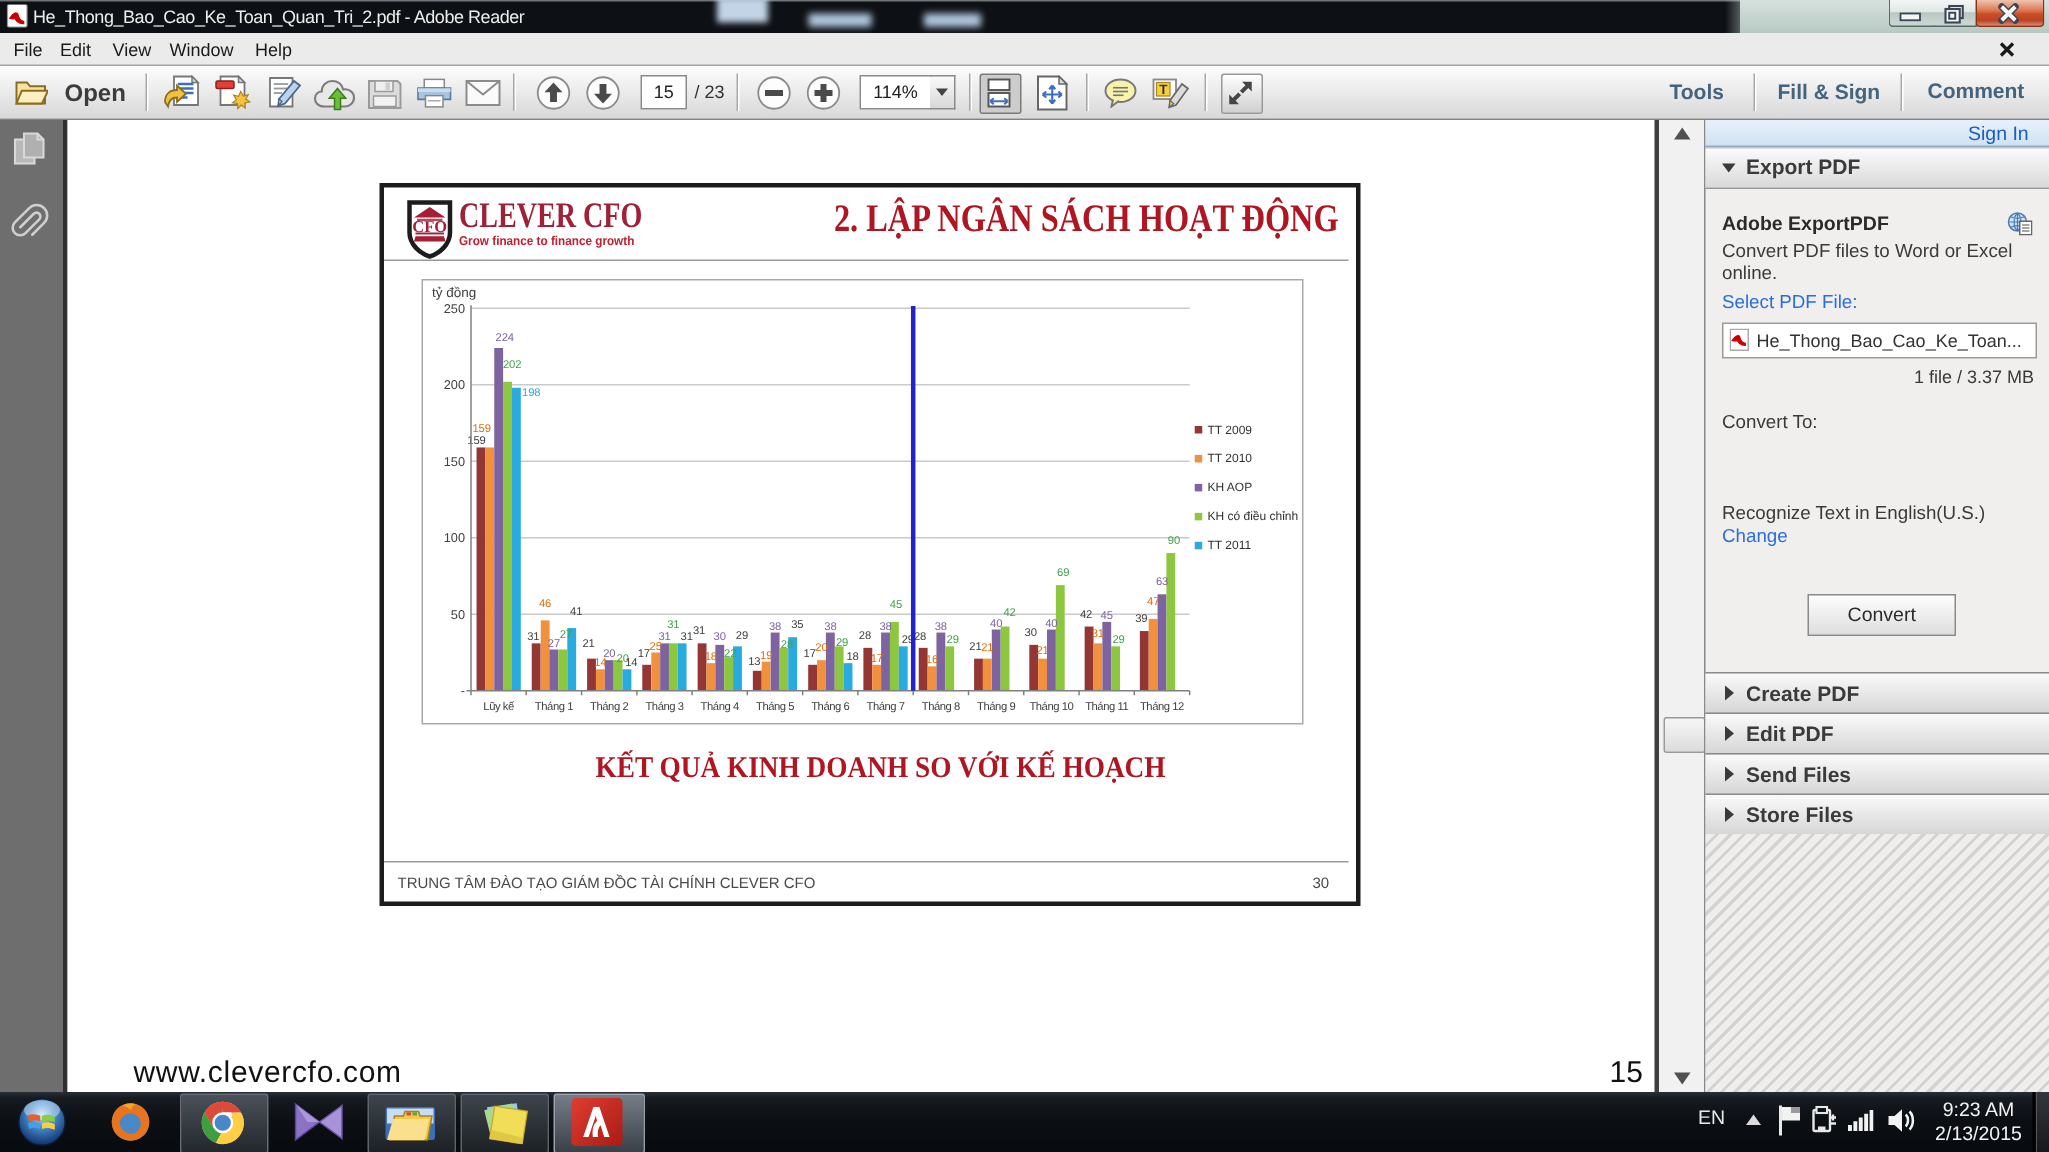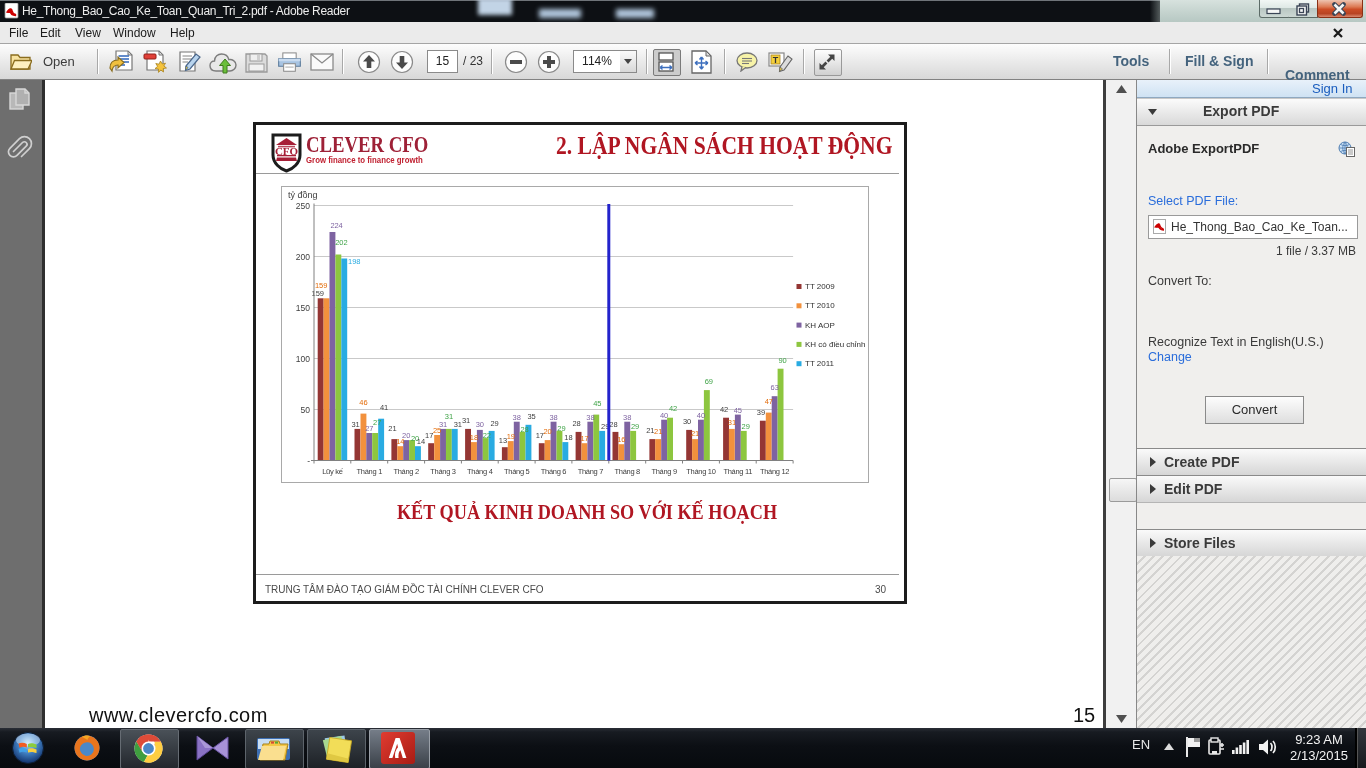--- a/index.html
+++ b/index.html
@@ -9,21 +9,21 @@
   #menubar{left:0;top:22px;width:1366px;height:21px;background:#ebebeb;border-bottom:1px solid #a5a5a5;}
   .menuitem{position:absolute;top:4px;font-size:12px;color:#1a1a1a;}
   #toolbar{left:0;top:44px;width:1366px;height:35px;background:linear-gradient(180deg,#fdfdfd,#ececec 45%,#d8d8d8);border-bottom:1px solid #828282;}
   .tsep{position:absolute;top:5px;width:1px;height:25px;background:#a8a8a8;box-shadow:1px 0 0 #fff;}
   #sidebar{left:0;top:80px;width:42px;height:648px;background:#6e6e6e;border-right:3px solid #2f2f2f;}
   #page{left:45px;top:80px;width:1058px;height:648px;background:#ffffff;}
   #scrollcol{left:1103px;top:80px;width:33px;height:648px;background:#f1f1f1;border-left:3px solid #3e3e3e;}
   #panel{left:1136px;top:80px;width:230px;height:648px;background:#f0efed;border-left:1px solid #888;}
   #taskbar{left:0;top:728px;width:1366px;height:40px;background:linear-gradient(180deg,#2a2e36 0%,#171b21 10%,#0c0f14 45%,#070a0e 100%);padding-left:44px;}
   .winbtn{position:absolute;top:0;height:17px;}
-  .seclabel{font-weight:bold;font-size:14px;color:#3a3a3a;margin-left:39px;}
+  .seclabel{font-weight:bold;font-size:14px;color:#3a3a3a;}
   .sect{left:0;width:230px;height:26px;background:linear-gradient(180deg,#fafafa,#d6d6d6);border-top:1px solid #8a8a8a;border-bottom:1px solid #b5b5b5;}
   .sect svg{position:absolute;left:12px;top:8px;}
   .sect span{position:absolute;left:27px;top:5px;font-weight:bold;font-size:14px;color:#3a3a3a;}
 </style>
 </head>
 <body>
 
 <div class="abs" id="titlebar">
   <div class="abs" style="left:0;top:0;width:1366px;height:1px;background:#6f7479;"></div>
   <div class="abs" style="left:478px;top:-2px;width:34px;height:17px;background:#c2d4e6;filter:blur(2px);"></div>
@@ -62,21 +62,21 @@
   <svg class="abs" style="left:1332px;top:5px" width="12" height="12" viewBox="0 0 12 12">
       <path d="M2 2 L10 10 M10 2 L2 10" stroke="#1a1a1a" stroke-width="2.2"></path>
     </svg>
 </div>
 
 <div class="abs" id="toolbar">
   <svg class="abs" style="left:10px;top:8px" width="22" height="19" viewBox="0 0 22 19">
     <path d="M1 3 L8 3 L10 5.5 L20 5.5 L20 17 L1 17 Z" fill="#f8e3a0" stroke="#8a6d1f" stroke-width="1.3"></path>
     <path d="M1 17 L4.5 8.5 L22 8.5 L18 17 Z" fill="#fdf0c0" stroke="#8a6d1f" stroke-width="1.3"></path>
   </svg>
-  <div class="abs" style="left:43px;top:10px;font-size:13px;font-weight:normal;color:#3c3c3c;">Open</div>
+  <div class="abs" style="left:43px;top:10px;font-size:16px;font-weight:bold;color:#3c3c3c;">Open</div>
   <div class="tsep" style="left:97px;"></div>
   <svg class="abs" style="left:109px;top:6px" width="25" height="24" viewBox="0 0 25 24">
     <path d="M7 1 L19 1 L23 5 L23 20 L7 20 Z" fill="#fff" stroke="#777" stroke-width="1.2"></path>
     <path d="M19 1 L19 5 L23 5 Z" fill="#ddd" stroke="#777" stroke-width="1"></path>
     <g stroke="#3d6fbe" stroke-width="1.6">
         <line x1="9.5" y1="6" x2="20" y2="6"></line>
         <line x1="9.5" y1="9" x2="20" y2="9"></line>
         <line x1="9.5" y1="12" x2="20" y2="12"></line>
         <line x1="9.5" y1="15" x2="16" y2="15"></line>
       </g>
@@ -174,21 +174,21 @@
     <path d="M12 16 L14.5 18 L11.5 20.5 Z" fill="#f5d03c" stroke="#666" stroke-width="0.8"></path>
   </svg>
   <div class="tsep" style="left:803px;"></div>
   <div class="abs" style="left:814px;top:5px;width:26px;height:25px;background:linear-gradient(180deg,#fefefe,#d0d0d0);border:1px solid #999;border-radius:2px;"></div>
   <svg class="abs" style="left:818px;top:9px" width="18" height="18" viewBox="0 0 18 18">
     <path d="M16.5 1.5 L16.5 8 L14.2 5.7 L10.5 9.4 L8.6 7.5 L12.3 3.8 L10 1.5 Z" fill="#454545"></path>
     <path d="M1.5 16.5 L1.5 10 L3.8 12.3 L7.5 8.6 L9.4 10.5 L5.7 14.2 L8 16.5 Z" fill="#454545"></path>
   </svg>
   <div class="abs" style="left:1113px;top:9px;font-size:14px;font-weight:bold;color:#44637d;">Tools</div>
   <div class="abs" style="left:1185px;top:9px;font-size:14px;font-weight:bold;color:#44637d;">Fill &amp; Sign</div>
-  <div class="abs" style="left:1285px;top:8px;font-size:14px;font-weight:bold;color:#44637d;margin-top:15px;">Comment</div>
+  <div class="abs" style="left:1285px;top:8px;font-size:14px;font-weight:bold;color:#44637d;">Comment</div>
   <div class="tsep" style="left:1169px;"></div>
   <div class="tsep" style="left:1267px;"></div>
 </div>
 
 <div class="abs" id="sidebar">
   <svg class="abs" style="left:8px;top:8px" width="24" height="24" viewBox="0 0 24 24">
     <rect x="2" y="5" width="13" height="16" fill="#b8b8b8" stroke="#d8d8d8" stroke-width="1.4"></rect>
     <path d="M8 1 L17 1 L21 5 L21 17 L8 17 Z" fill="#b0b0b0" stroke="#d8d8d8" stroke-width="1.4"></path>
     <path d="M17 1 L17 5 L21 5" fill="none" stroke="#d8d8d8" stroke-width="1.4"></path>
   </svg>
@@ -417,20 +417,21 @@
   <svg class="abs" style="left:201px;top:61px" width="17" height="16" viewBox="0 0 17 16">
     <circle cx="7" cy="7" r="6" fill="#cfe4f7" stroke="#4a7ab0" stroke-width="1"></circle>
     <path d="M1.5 7 L12.5 7 M7 1.3 L7 12.7 M2.7 3.5 C5 5 9 5 11.3 3.5 M2.7 10.5 C5 9 9 9 11.3 10.5 M7 1.3 C4 3 4 11 7 12.7 M7 1.3 C10 3 10 11 7 12.7" stroke="#4a7ab0" stroke-width="0.8" fill="none"></path>
     <rect x="8.5" y="6.5" width="8" height="9" fill="#fff" stroke="#666" stroke-width="1"></rect>
     <g stroke="#888" stroke-width="0.9">
         <line x1="10" y1="9" x2="15" y2="9"></line>
         <line x1="10" y1="11" x2="15" y2="11"></line>
         <line x1="10" y1="13" x2="15" y2="13"></line>
       </g>
   </svg>
+  <div class="abs" style="left:11px;top:80px;width:200px;font-size:12.5px;color:#3a3a3a;line-height:15px;">Convert PDF files to Word or Excel online.</div>
   <div class="abs" style="left:11px;top:114px;font-size:12.5px;color:#2a6ddb;">Select PDF File:</div>
   <div class="abs" style="left:11px;top:135px;width:208px;height:22px;background:#fff;border:1px solid #9a9a9a;">
     <svg class="abs" style="left:4px;top:3px" width="13" height="15" viewBox="0 0 13 15">
       <rect x="0.5" y="0.5" width="12" height="14" fill="#fff" stroke="#aaa"></rect>
       <path d="M2 8 C4 4.5 6.5 4 6.8 6 C7 7.8 4.5 8.5 2 8 Z M6.8 6.2 C7.4 8.6 8.4 9.6 10.4 10.1 L10.4 11.1 C7.6 10.9 5.7 9.4 5.2 7 Z" fill="#c00" stroke="#c00" stroke-width="1.1"></path>
     </svg>
     <span class="abs" style="left:22px;top:4px;font-size:12px;color:#333;">He_Thong_Bao_Cao_Ke_Toan...</span>
   </div>
   <div class="abs" style="left:11px;top:164px;width:208px;text-align:right;font-size:12px;color:#3a3a3a;">1 file / 3.37 MB</div>
   <div class="abs" style="left:11px;top:194px;font-size:12.5px;color:#3a3a3a;">Convert To:</div>
@@ -442,20 +443,26 @@
         <path d="M1 0 L7 5 L1 10 Z" fill="#3a3a3a"></path>
       </svg>
       <span>Create PDF</span>
     </div>
   <div class="abs sect" style="top:395px;">
       <svg class="tri" width="8" height="10">
         <path d="M1 0 L7 5 L1 10 Z" fill="#3a3a3a"></path>
       </svg>
       <span>Edit PDF</span>
     </div>
+  <div class="abs sect" style="top:422px;">
+      <svg class="tri" width="8" height="10">
+        <path d="M1 0 L7 5 L1 10 Z" fill="#3a3a3a"></path>
+      </svg>
+      <span>Send Files</span>
+    </div>
   <div class="abs sect" style="top:449px;">
       <svg class="tri" width="8" height="10">
         <path d="M1 0 L7 5 L1 10 Z" fill="#3a3a3a"></path>
       </svg>
       <span>Store Files</span>
     </div>
   <div class="abs" style="left:0;top:476px;width:230px;height:172px;background:repeating-linear-gradient(135deg,#efeeec 0px,#efeeec 4.5px,#d4d3d1 4.5px,#d4d3d1 6.5px);"></div>
 </div>
 
 <div class="abs" id="taskbar">

